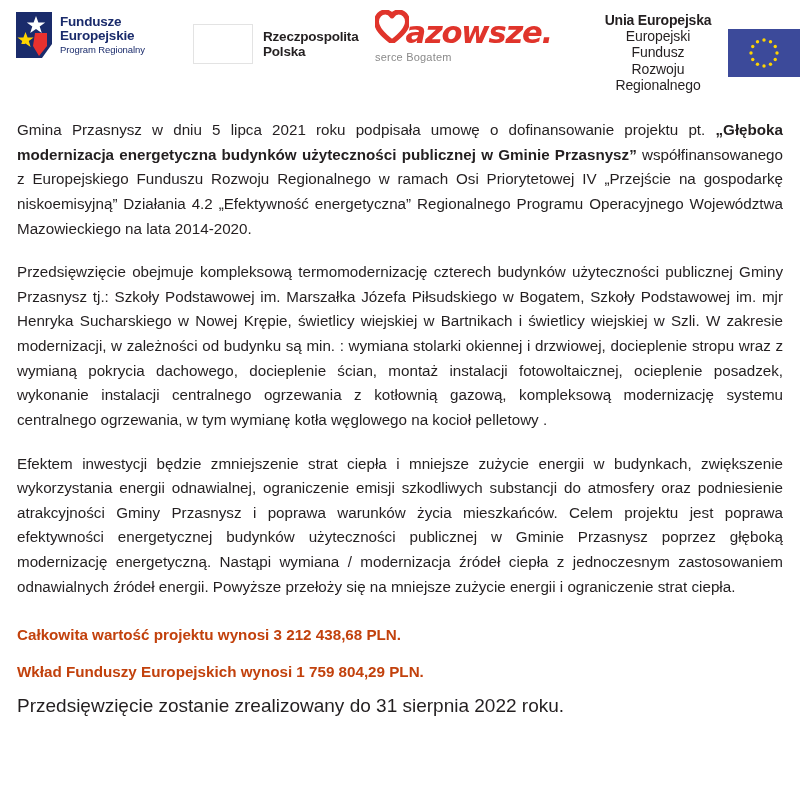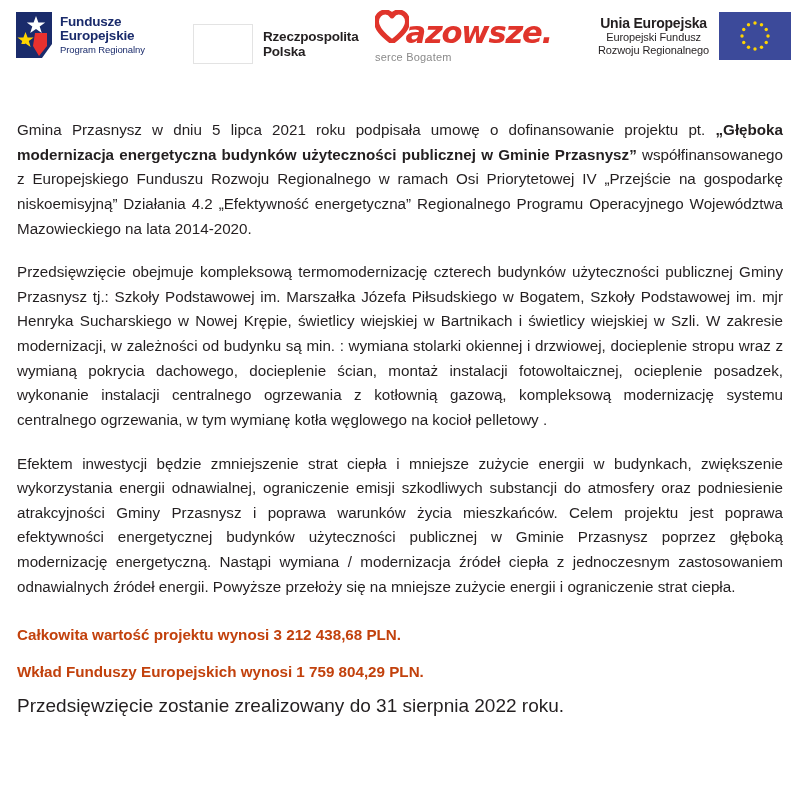--- a/index.html
+++ b/index.html
@@ -121,21 +121,21 @@
   }
   .ue-text .l1 {
     display: block;
     font-size: 14px;
     font-weight: 700;
     color: #231f20;
     letter-spacing: -0.2px;
   }
   .ue-text .l2, .ue-text .l3 {
     display: block;
-    font-size: 11px;
+    font-size: 14px;
     font-weight: 400;
     color: #231f20;
     letter-spacing: -0.1px;
   }
   .ue-flag {
     width: 72px;
     height: 48px;
     background: #3c4a9a;
     position: relative;
     flex: 0 0 auto;

